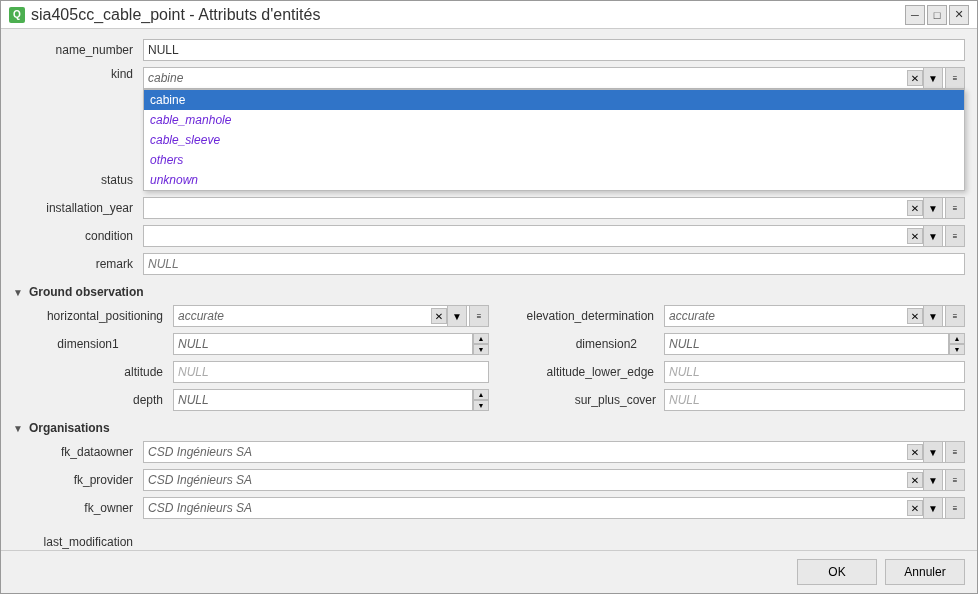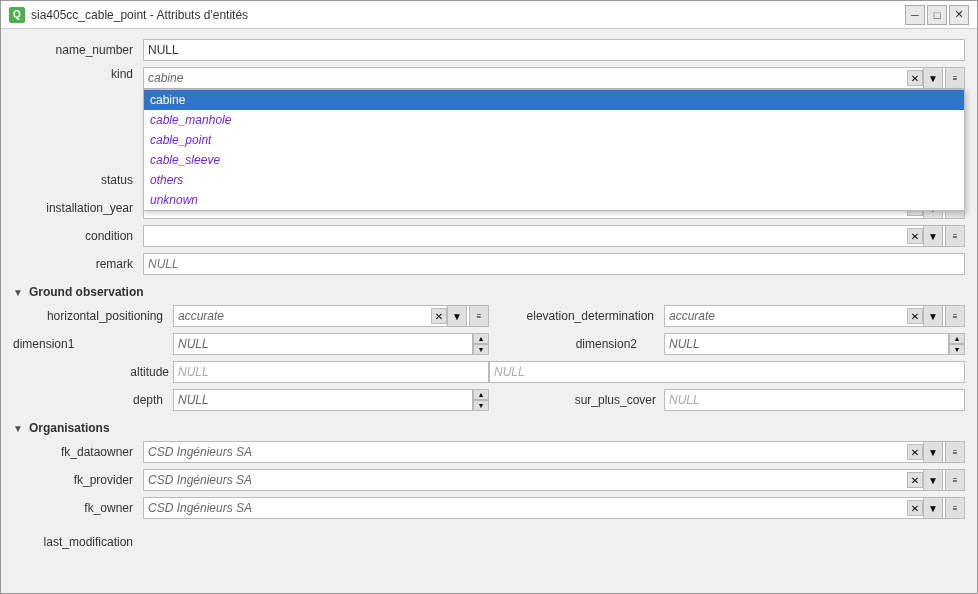--- a/index.html
+++ b/index.html
@@ -42,21 +42,21 @@
       background: #4CAF50;
       border-radius: 2px;
       display: flex;
       align-items: center;
       justify-content: center;
       color: white;
       font-size: 10px;
       font-weight: bold;
     }
     .titlebar-title {
-      font-size: 12px;
+      font-size: 16px;
       color: #333;
     }
     .titlebar-buttons {
       display: flex;
       gap: 2px;
     }
     .titlebar-btn {
       width: 20px;
       height: 20px;
       border: 1px solid #aaa;
@@ -305,21 +305,20 @@
       <span class="form-label">kind</span>
       <div class="dropdown-wrapper">
         <input class="dropdown-input" value="cabine" style="color: rgb(102, 102, 102); font-style: italic;">
         <div class="dropdown-clear">✕</div>
         <div class="dropdown-arrow">▼</div>
         <div class="dropdown-menu-btn">≡</div>
 
         <div class="dropdown-list">
           <div class="dropdown-list-item selected">cabine</div>
           <div class="dropdown-list-item italic">cable_manhole</div>
-          <div class="dropdown-list-item italic">cable_point</div>
           <div class="dropdown-list-item italic">cable_sleeve</div>
           <div class="dropdown-list-item italic">others</div>
           <div class="dropdown-list-item italic">unknown</div>
         </div>
       </div>
     </div>
 
     <div class="form-row" style="margin-top: 80px;">
       <span class="form-label">status</span>
       <div class="dropdown-wrapper">
@@ -376,21 +375,21 @@
           <input class="dropdown-input" value="accurate" style="color: rgb(102, 102, 102); font-style: italic;">
           <div class="dropdown-clear">✕</div>
           <div class="dropdown-arrow">▼</div>
           <div class="dropdown-menu-btn">≡</div>
         </div>
       </div>
     </div>
 
     <div class="two-col" style="margin-bottom:6px;">
       <div class="col">
-        <span class="form-label" style="width:160px;text-align:left;padding-right:10px;">dimension1</span>
+        <span class="form-label" style="width:160px;text-align:center;padding-right:10px;">dimension1</span>
         <div class="spinner-input-wrapper">
           <input class="spinner-input" value="NULL" style="color: rgb(102, 102, 102); font-style: italic;">
           <div class="spinner-btns">
             <div class="spinner-btn">▲</div>
             <div class="spinner-btn">▼</div>
           </div>
         </div>
       </div>
       <div class="col">
         <span class="form-label" style="width:175px;text-align:right;padding-right:27px;">dimension2</span>
@@ -399,24 +398,25 @@
           <div class="spinner-btns">
             <div class="spinner-btn">▲</div>
             <div class="spinner-btn">▼</div>
           </div>
         </div>
       </div>
     </div>
 
     <div class="two-col" style="margin-bottom:6px;">
       <div class="col">
-        <span class="form-label" style="width:160px;text-align:right;padding-right:4px;">altitude</span>
+        <span class="form-label" style="width:160px;text-align:right;padding-right:10px;">altitude</span>
         <input class="form-input" value="NULL" style="color: rgb(170, 170, 170); font-style: italic; flex: 1 1 0%;">
       </div>
       <div class="col">
+        <span class="form-label" style="width:175px;text-align:right;padding-right:10px;">altitude_lower_edge</span>
         <input class="form-input" value="NULL" style="color: rgb(170, 170, 170); font-style: italic; flex: 1 1 0%;">
       </div>
     </div>
 
     <div class="two-col" style="margin-bottom:6px;">
       <div class="col">
         <span class="form-label" style="width:160px;text-align:right;padding-right:10px;">depth</span>
         <div class="spinner-input-wrapper">
           <input class="spinner-input" value="NULL" style="color: rgb(102, 102, 102); font-style: italic;">
           <div class="spinner-btns">
@@ -467,13 +467,17 @@
     </div>
 
     <div style="height:10px;"></div>
 
     <div class="form-row">
       <span class="form-label">last_modification</span>
     </div>
 
   </div>
 
+  <div class="footer">
+    <button class="footer-btn ok">OK</button>
+    <button class="footer-btn">Annuler</button>
+  </div>
 </div>
 
 </body></html>

